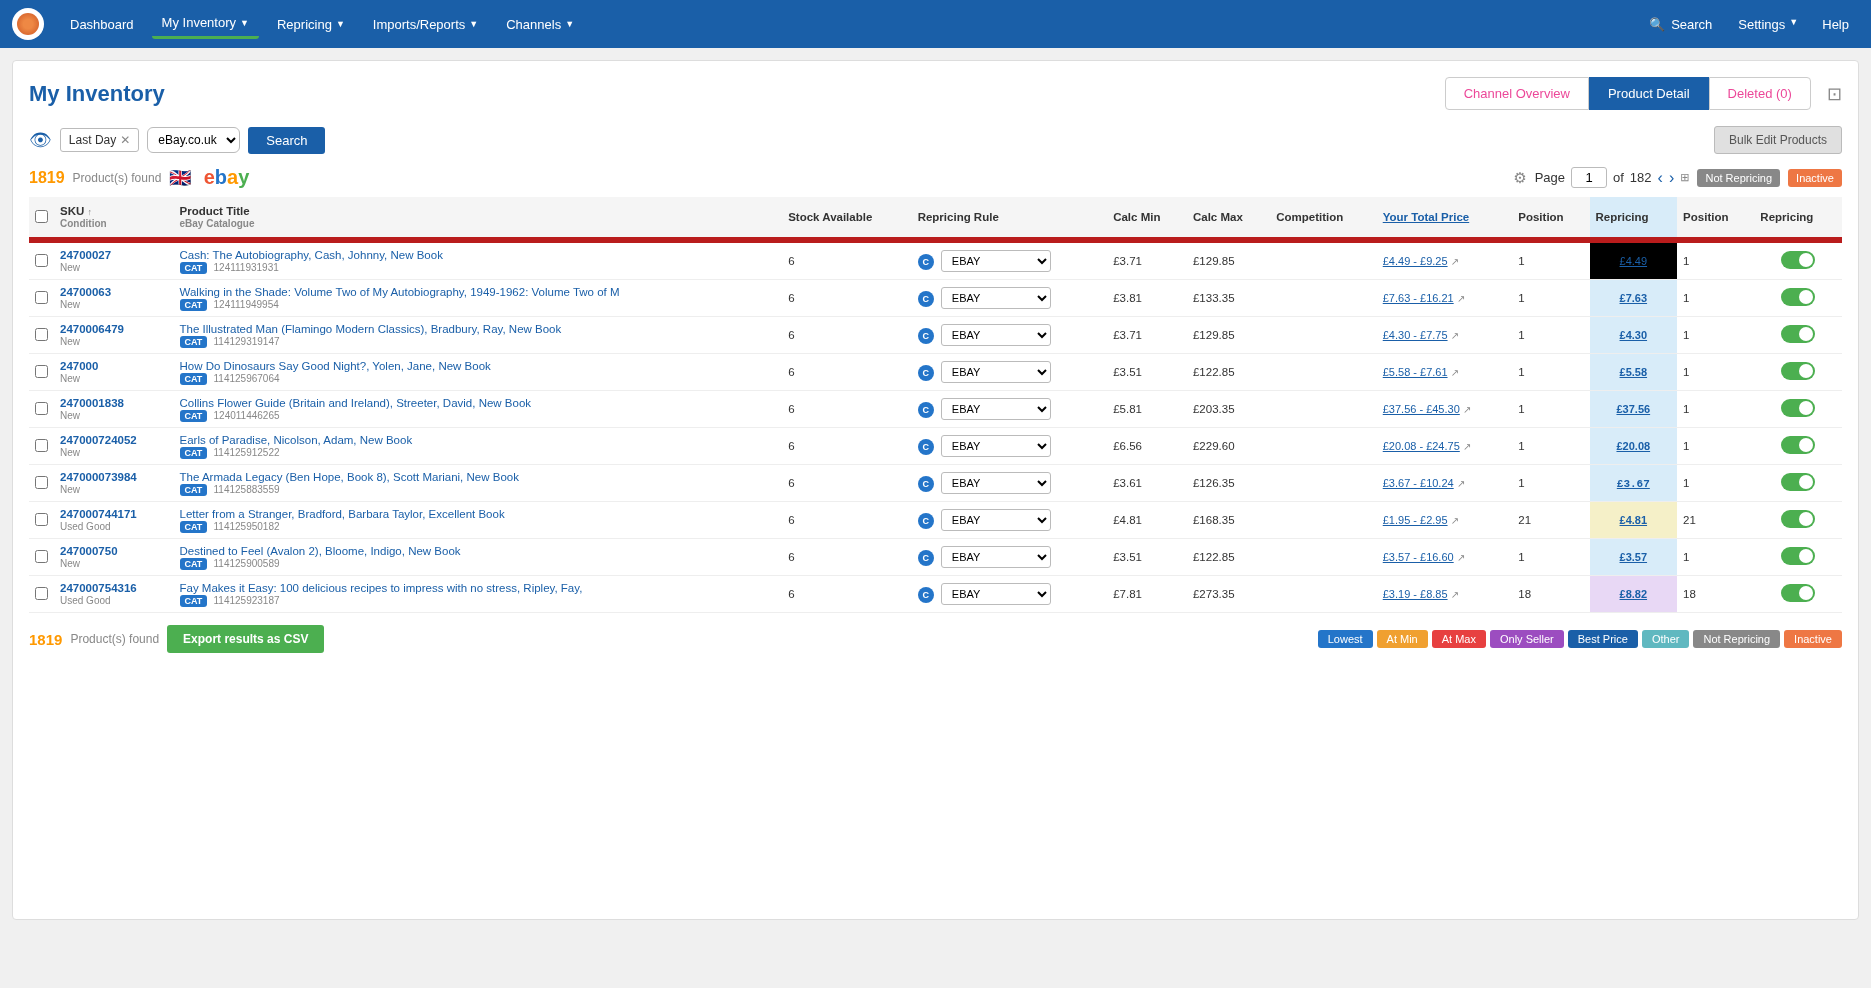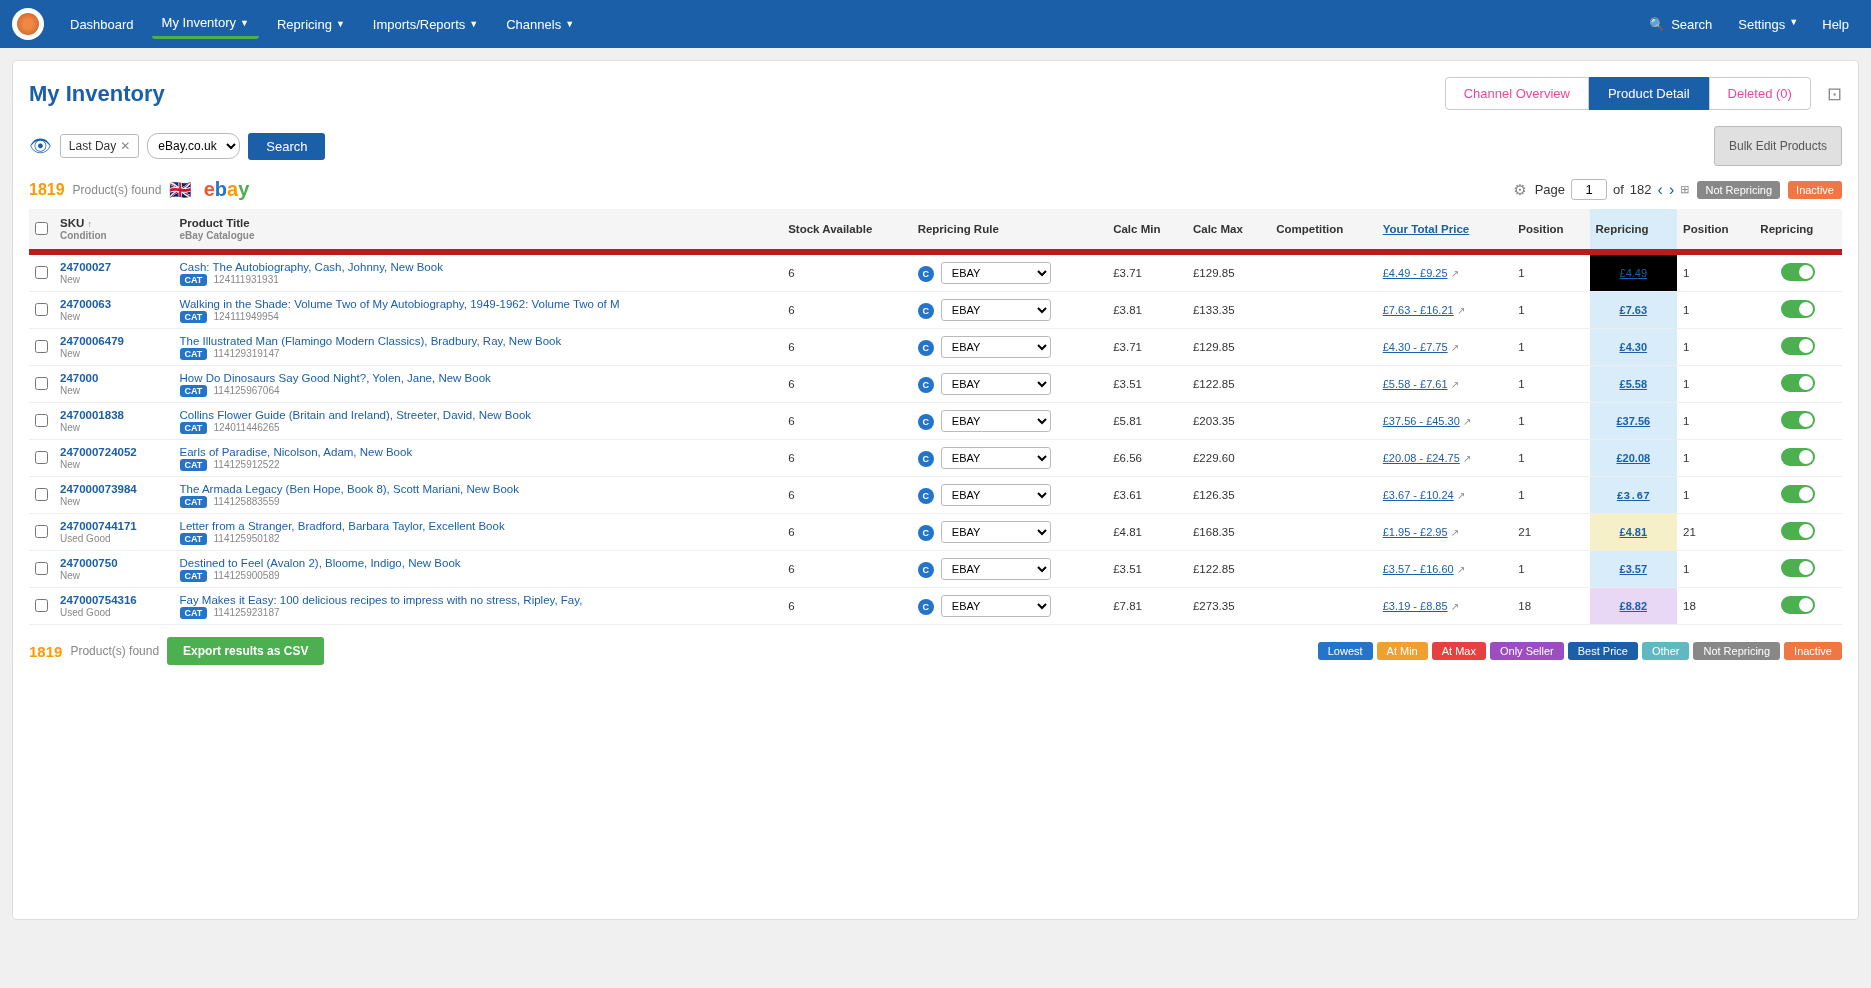--- a/index.html
+++ b/index.html
@@ -117,41 +117,41 @@
       display: flex; align-items: center; gap: 4px;
       border: 1px solid #bbb;
       border-radius: 3px;
       padding: 4px 8px;
       background: #fff;
       font-size: 12px;
     }
     .filter-tag .close { cursor: pointer; color: #888; }
     .channel-select {
       border: 1px solid #bbb;
-      border-radius: 11px;
+      border-radius: 6px;
       padding: 4px 6px;
       font-size: 12px;
       background: #fff;
       cursor: pointer;
     }
     .search-btn {
       background: #1a5fa8;
       color: #fff;
       border: none;
       border-radius: 3px;
       padding: 6px 18px;
       font-size: 13px;
       cursor: pointer;
     }
     .filter-spacer { flex: 1; }
     .bulk-edit-btn {
       background: #e0e0e0;
       border: 1px solid #bbb;
       border-radius: 3px;
-      padding: 12px 14px;
+      padding: 6px 14px;
       font-size: 12px;
       cursor: pointer;
       color: #555;
     }
 
     
     .results-bar {
       display: flex;
       align-items: center;
       margin-bottom: 8px;

